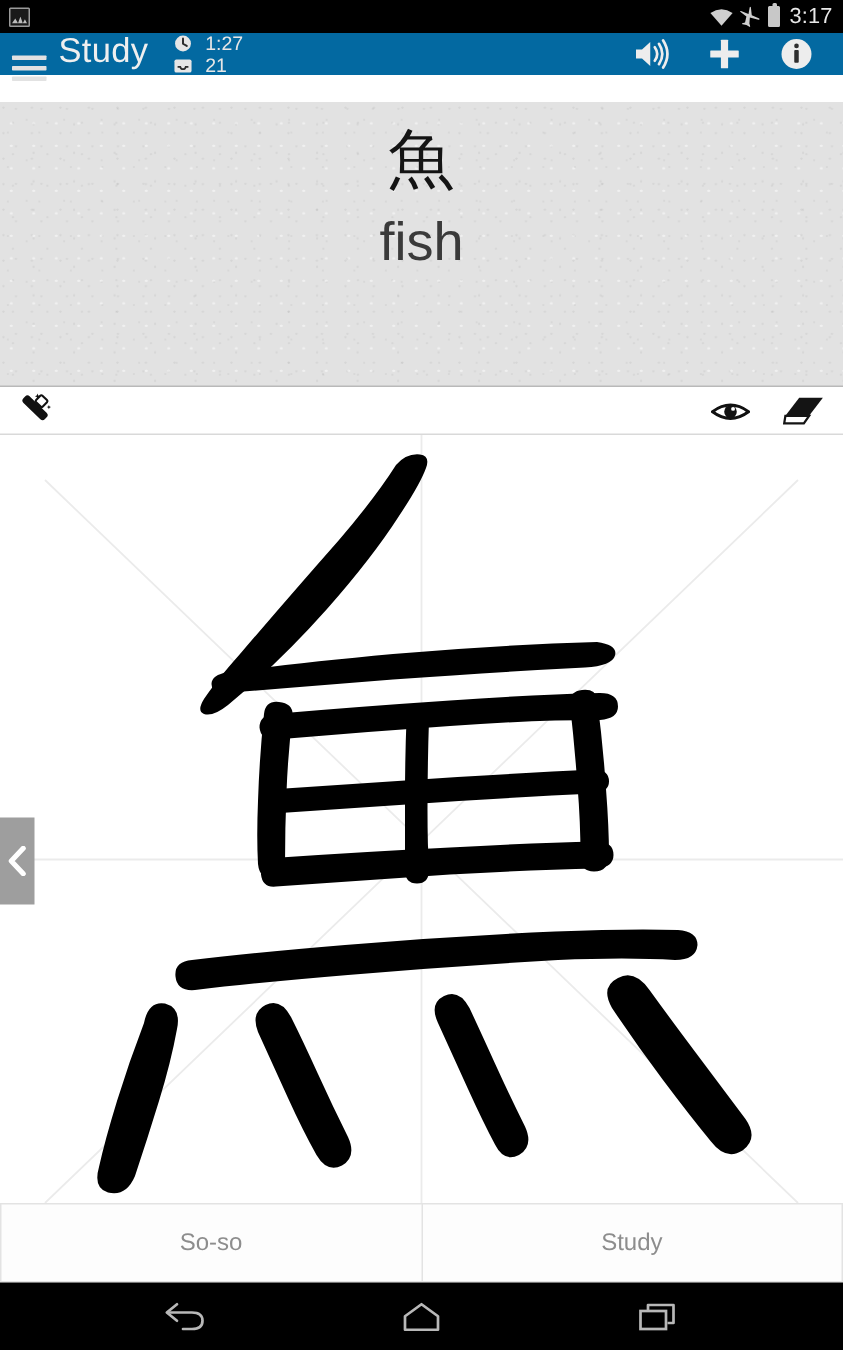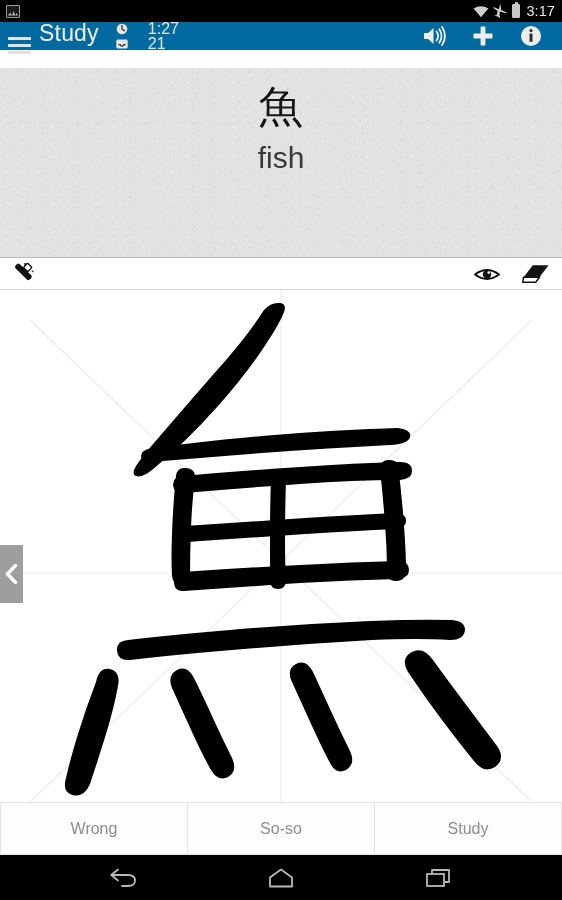--- a/index.html
+++ b/index.html
@@ -124,23 +124,23 @@
   .counters {
     margin-left: 17px;
     display: flex;
     flex-direction: column;
     gap: 1px;
     line-height: 1;
   }
   .counter-row {
     display: flex;
     align-items: center;
-    gap: 20px;
+    gap: 9px;
     color: #e6e6e6;
-    font-size: 16px;
+    font-size: 13px;
     line-height: 14px;
   }
   .counter-row svg { display: block; flex: 0 0 auto; }
 
   .ab-spacer { flex: 1 1 auto; }
 
   .ab-actions {
     display: flex;
     align-items: center;
     gap: 0px;
@@ -189,21 +189,21 @@
   }
   .card-reading {
     font-family: "DejaVu Sans", "Liberation Sans", sans-serif;
     font-size: 33px;
     color: #191919;
     line-height: 1.15;
     margin-top: 16px;
     letter-spacing: 0.5px;
   }
   .card-meaning {
-    font-size: 30px;
+    font-size: 36px;
     color: #3a3a3a;
     line-height: 1.1;
     margin-top: 11px;
     font-weight: 400;
   }
 
   
   .tool-strip {
     position: absolute;
     top: 259px; left: 0;
@@ -467,23 +467,20 @@
   </div>
 
   <div class="drawer-handle">
     <svg width="13" height="20" viewBox="0 0 13 20">
       <path d="M10.5 1.5 L2.5 10 L10.5 18.5" stroke="#ffffff" stroke-width="3.4" fill="none" stroke-linecap="round" stroke-linejoin="round"></path>
     </svg>
   </div>
 
   <div class="answer-row">
     <div class="answer-btn">
-      <span>Wrong</span>
-    </div>
-    <div class="answer-btn">
       <span>So-so</span>
     </div>
     <div class="answer-btn">
       <span>Study</span>
     </div>
   </div>
 
   <div class="nav-bar">
     <div class="nav-btn">
       <svg width="32" height="24" viewBox="0 0 32 24">

